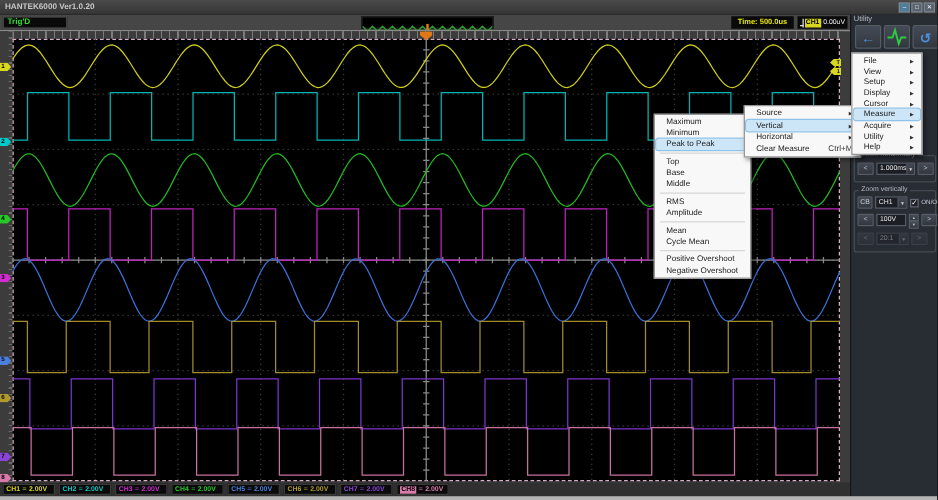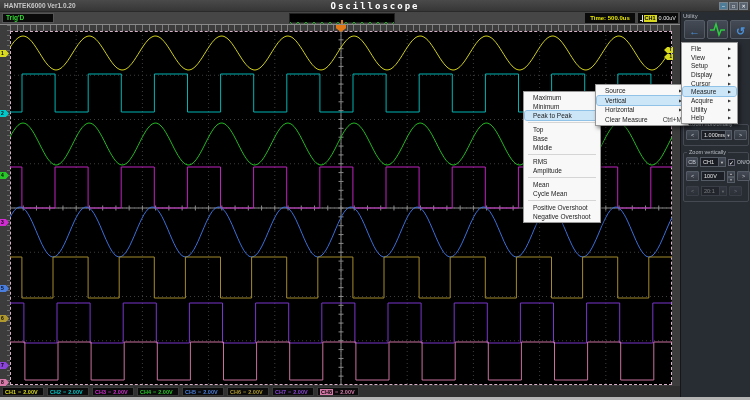--- a/index.html
+++ b/index.html
@@ -104,21 +104,20 @@
   .chblock .chname.sel { color:#000 !important; padding:0 1px; }
   .footer { position:absolute; left:0; top:397px; width:750px; height:3px; background:#b5b5b5; }
 </style>
 </head>
 <body>
 
 <div id="app">
 
   <div class="titlebar">
     <span class="version">HANTEK6000 Ver1.0.20</span>
-    <div class="apptitle">Oscilloscope</div>
     <div class="winbtns">
       <div class="winbtn min">–</div>
       <div class="winbtn">□</div>
       <div class="winbtn">✕</div>
     </div>
   </div>
 
   <div class="toolbar">
     <div class="trigd">Trig'D</div>
     <div class="preview">

